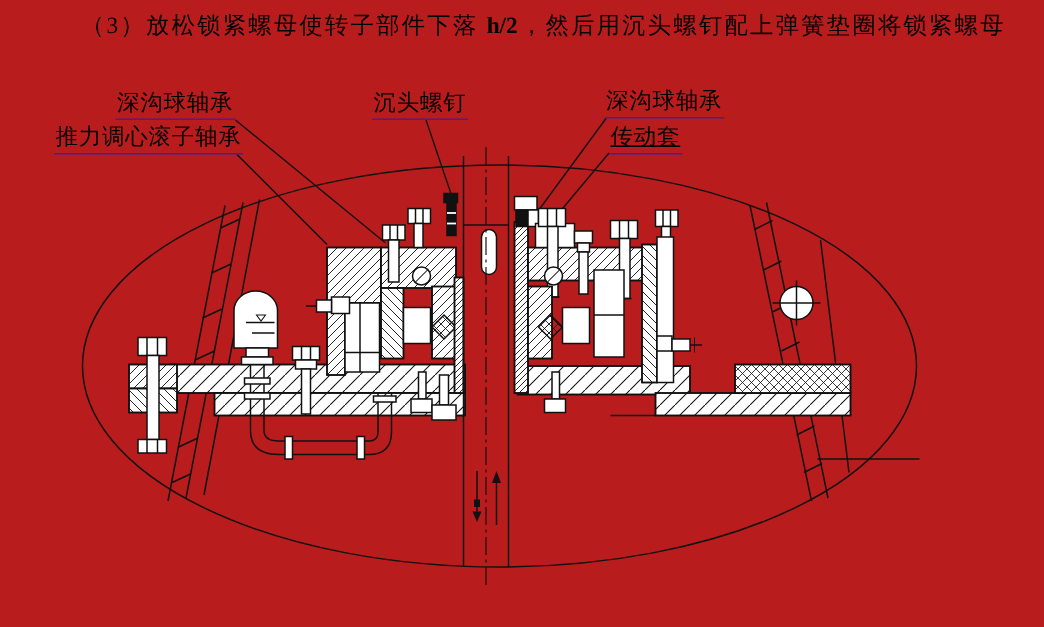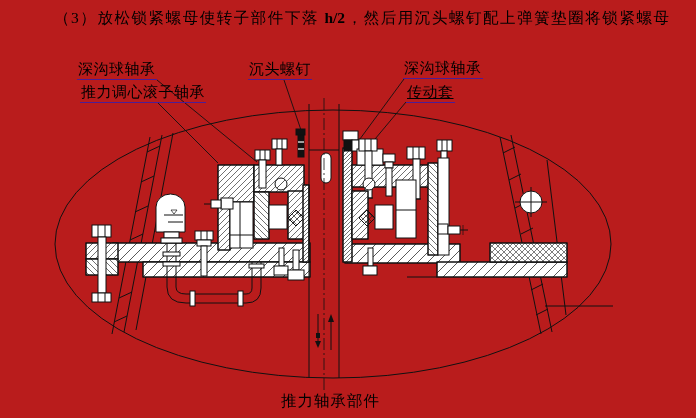--- a/index.html
+++ b/index.html
@@ -23,26 +23,25 @@
 </head>
 <body>
 
 <div class="page">
 
   <div class="para">
     <div class="l1"><span>（3）放松锁紧螺母使转子部件下落 </span><b>h/2</b><span>，然后用沉头螺钉配上弹簧垫圈将锁紧螺母</span></div>
   </div>
 
   <div class="lbl" style="left:77px;top:62px;">深沟球轴承</div>
-  <div class="lbl" style="left:36px;top:85px;margin-left:44px;">推力调心滚子轴承</div>
+  <div class="lbl" style="left:36px;top:85px;">推力调心滚子轴承</div>
   <div class="lbl" style="left:222px;top:62px;margin-left:26px;">沉头螺钉</div>
   <div class="lbl" style="left:403px;top:61px;">深沟球轴承</div>
   <div class="lbl" style="left:406px;top:85px;text-decoration:underline;">传动套</div>
 
-  <div class="caption">推力轴承部件</div>
 
   <svg class="diagram" width="696" height="418" viewBox="0 0 696 418" fill="none" stroke="#111" stroke-width="1">
     <defs>
       <pattern id="h45" width="6" height="6" patternUnits="userSpaceOnUse">
         <path d="M0,6 L6,0" stroke="#111" stroke-width="0.6"></path>
       </pattern>
       <pattern id="h45d" width="4" height="4" patternUnits="userSpaceOnUse">
         <path d="M0,4 L4,0" stroke="#111" stroke-width="0.6"></path>
       </pattern>
       <pattern id="h135" width="6" height="6" patternUnits="userSpaceOnUse">

